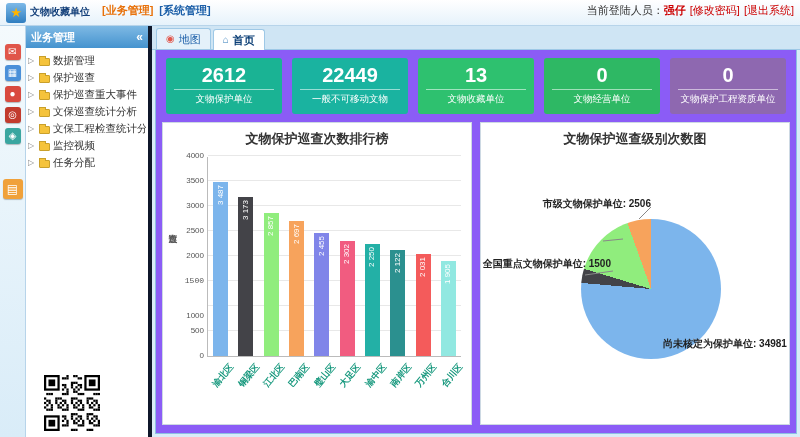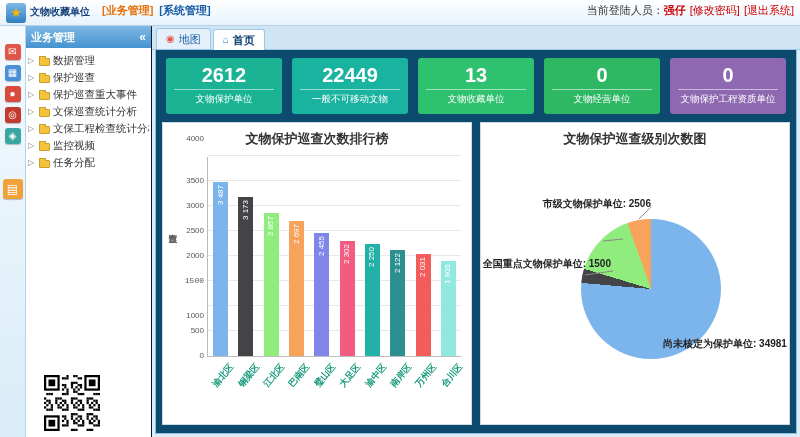--- a/index.html
+++ b/index.html
@@ -19,39 +19,39 @@
   .userinfo { font-size:11px; align-self:flex-start; padding-top:3px; color:#333; white-space:nowrap; }
   .username { color:#c00; font-weight:bold; }
   .user-link { color:#c00; margin-left:4px; cursor:pointer; }
 
   
   .main { flex:1; display:flex; min-height:0; }
   .rail { width:26px; flex:none; background:linear-gradient(#f4fafd,#d9ecf8); border-right:1px solid #b7d4ea; display:flex; flex-direction:column; align-items:center; padding-top:18px; gap:5px; }
   .rail-icon { width:16px; height:16px; border-radius:3px; color:#fff; font-size:10px; line-height:16px; text-align:center; cursor:pointer; box-shadow:0 1px 1px rgba(0,0,0,.25); }
   .rail-icon.big { width:20px; height:20px; margin-top:30px; font-size:12px; line-height:20px; }
 
-  .sidebar { width:126px; flex:none; background:#fff; border-right:1px solid #0f172a; display:flex; flex-direction:column; }
+  .sidebar { width:126px; flex:none; background:#fff; border-right:4px solid #0f172a; display:flex; flex-direction:column; }
   .side-header { height:22px; flex:none; background:linear-gradient(#7eb9e4,#4593cf); color:#fff; font-size:11px; font-weight:bold; display:flex; align-items:center; padding:0 5px; }
   .collapse { margin-left:auto; cursor:pointer; font-size:12px; }
   .tree { flex:1; padding:4px 2px; overflow:hidden; }
   .tree-item { display:flex; align-items:center; height:17px; font-size:10.5px; color:#333; gap:3px; white-space:nowrap; overflow:hidden; cursor:pointer; }
   .tw { color:#888; font-size:8px; width:8px; flex:none; }
   .folder { width:11px; height:8px; flex:none; background:#f5c33b; border:1px solid #c9a02b; border-radius:1px; position:relative; margin-top:2px; }
   .folder:before { content:""; position:absolute; top:-3px; left:-1px; width:5px; height:2px; background:#f5c33b; border:1px solid #c9a02b; border-bottom:none; }
   .qr-wrap { flex:none; padding:0 0 6px 18px; }
   #qr { width:56px; height:56px; display:block; }
 
   
   .content { flex:1; display:flex; flex-direction:column; background:#d9ecf8; min-width:0; }
   .tabbar { height:24px; flex:none; display:flex; align-items:flex-end; gap:2px; padding:3px 4px 0; background:#cfe5f4; border-bottom:1px solid #9ec8e6; }
   .tab { height:21px; padding:0 9px; display:flex; align-items:center; gap:4px; font-size:11px; color:#1c5fa8; background:#e4f1fa; border:1px solid #9ec8e6; border-bottom:none; border-radius:3px 3px 0 0; cursor:pointer; }
   .tab.active { background:#fff; color:#0b3e75; font-weight:bold; position:relative; top:1px; }
   .tab-icon { font-size:10px; line-height:1; }
 
-  .panel { flex:1; margin:0 3px 3px; background:#0c4a6e; border:1px solid #8cbfe2; border-top:none; display:flex; flex-direction:column; min-height:0; overflow:hidden; }
+  .panel { flex:1; margin:0 3px 3px; background:#8b5cf6; border:1px solid #8cbfe2; border-top:none; display:flex; flex-direction:column; min-height:0; overflow:hidden; }
   .stats { display:flex; gap:10px; padding:8px 10px; flex:none; }
   .stat-card { flex:1; height:56px; border-radius:3px; color:#fff; text-align:center; overflow:hidden; }
   .stat-value { font-size:20px; font-weight:bold; line-height:1; margin-top:7px; }
   .stat-divider { height:1px; background:rgba(255,255,255,.55); margin:4px 8px 3px; }
   .stat-label { font-size:9.5px; white-space:nowrap; }
 
   .charts { flex:1; display:flex; gap:8px; padding:0 6px 8px; min-height:0; }
   .chart-box { flex:1; min-width:0; border:1px solid #cdd9e3; background:#fff; position:relative; overflow:hidden; }
   .chart-title { text-align:center; font-size:13px; font-weight:bold; color:#333; padding:7px 0 1px; }
 
@@ -380,21 +380,21 @@
                   <div class="gridline" style="bottom: 175px;"></div>
                   <div class="gridline" style="bottom: 200px;"></div>
                   <div class="ytick" style="bottom: -4px;">0</div>
                   <div class="ytick" style="bottom: 21px;">500</div>
                   <div class="ytick" style="bottom: 36px;">1000</div>
                   <div class="ytick" style="bottom: 71px; font-family: Liberation Mono, monospace;">1500</div>
                   <div class="ytick" style="bottom: 96px;">2000</div>
                   <div class="ytick" style="bottom: 121px;">2500</div>
                   <div class="ytick" style="bottom: 146px;">3000</div>
                   <div class="ytick" style="bottom: 171px;">3500</div>
-                  <div class="ytick" style="bottom: 213px;">4000</div>
+                  <div class="ytick" style="bottom: 196px;">4000</div>
                   <div class="bars">
                     <div class="bar" style="height: 174.35px; background: rgb(124, 181, 236);">
                       <span class="bar-label">3 487</span>
                     </div>
                     <div class="bar" style="height: 158.65px; background: rgb(67, 67, 72);">
                       <span class="bar-label">3 173</span>
                     </div>
                     <div class="bar" style="height: 142.85px; background: rgb(144, 237, 125);">
                       <span class="bar-label">2 857</span>
                     </div>

